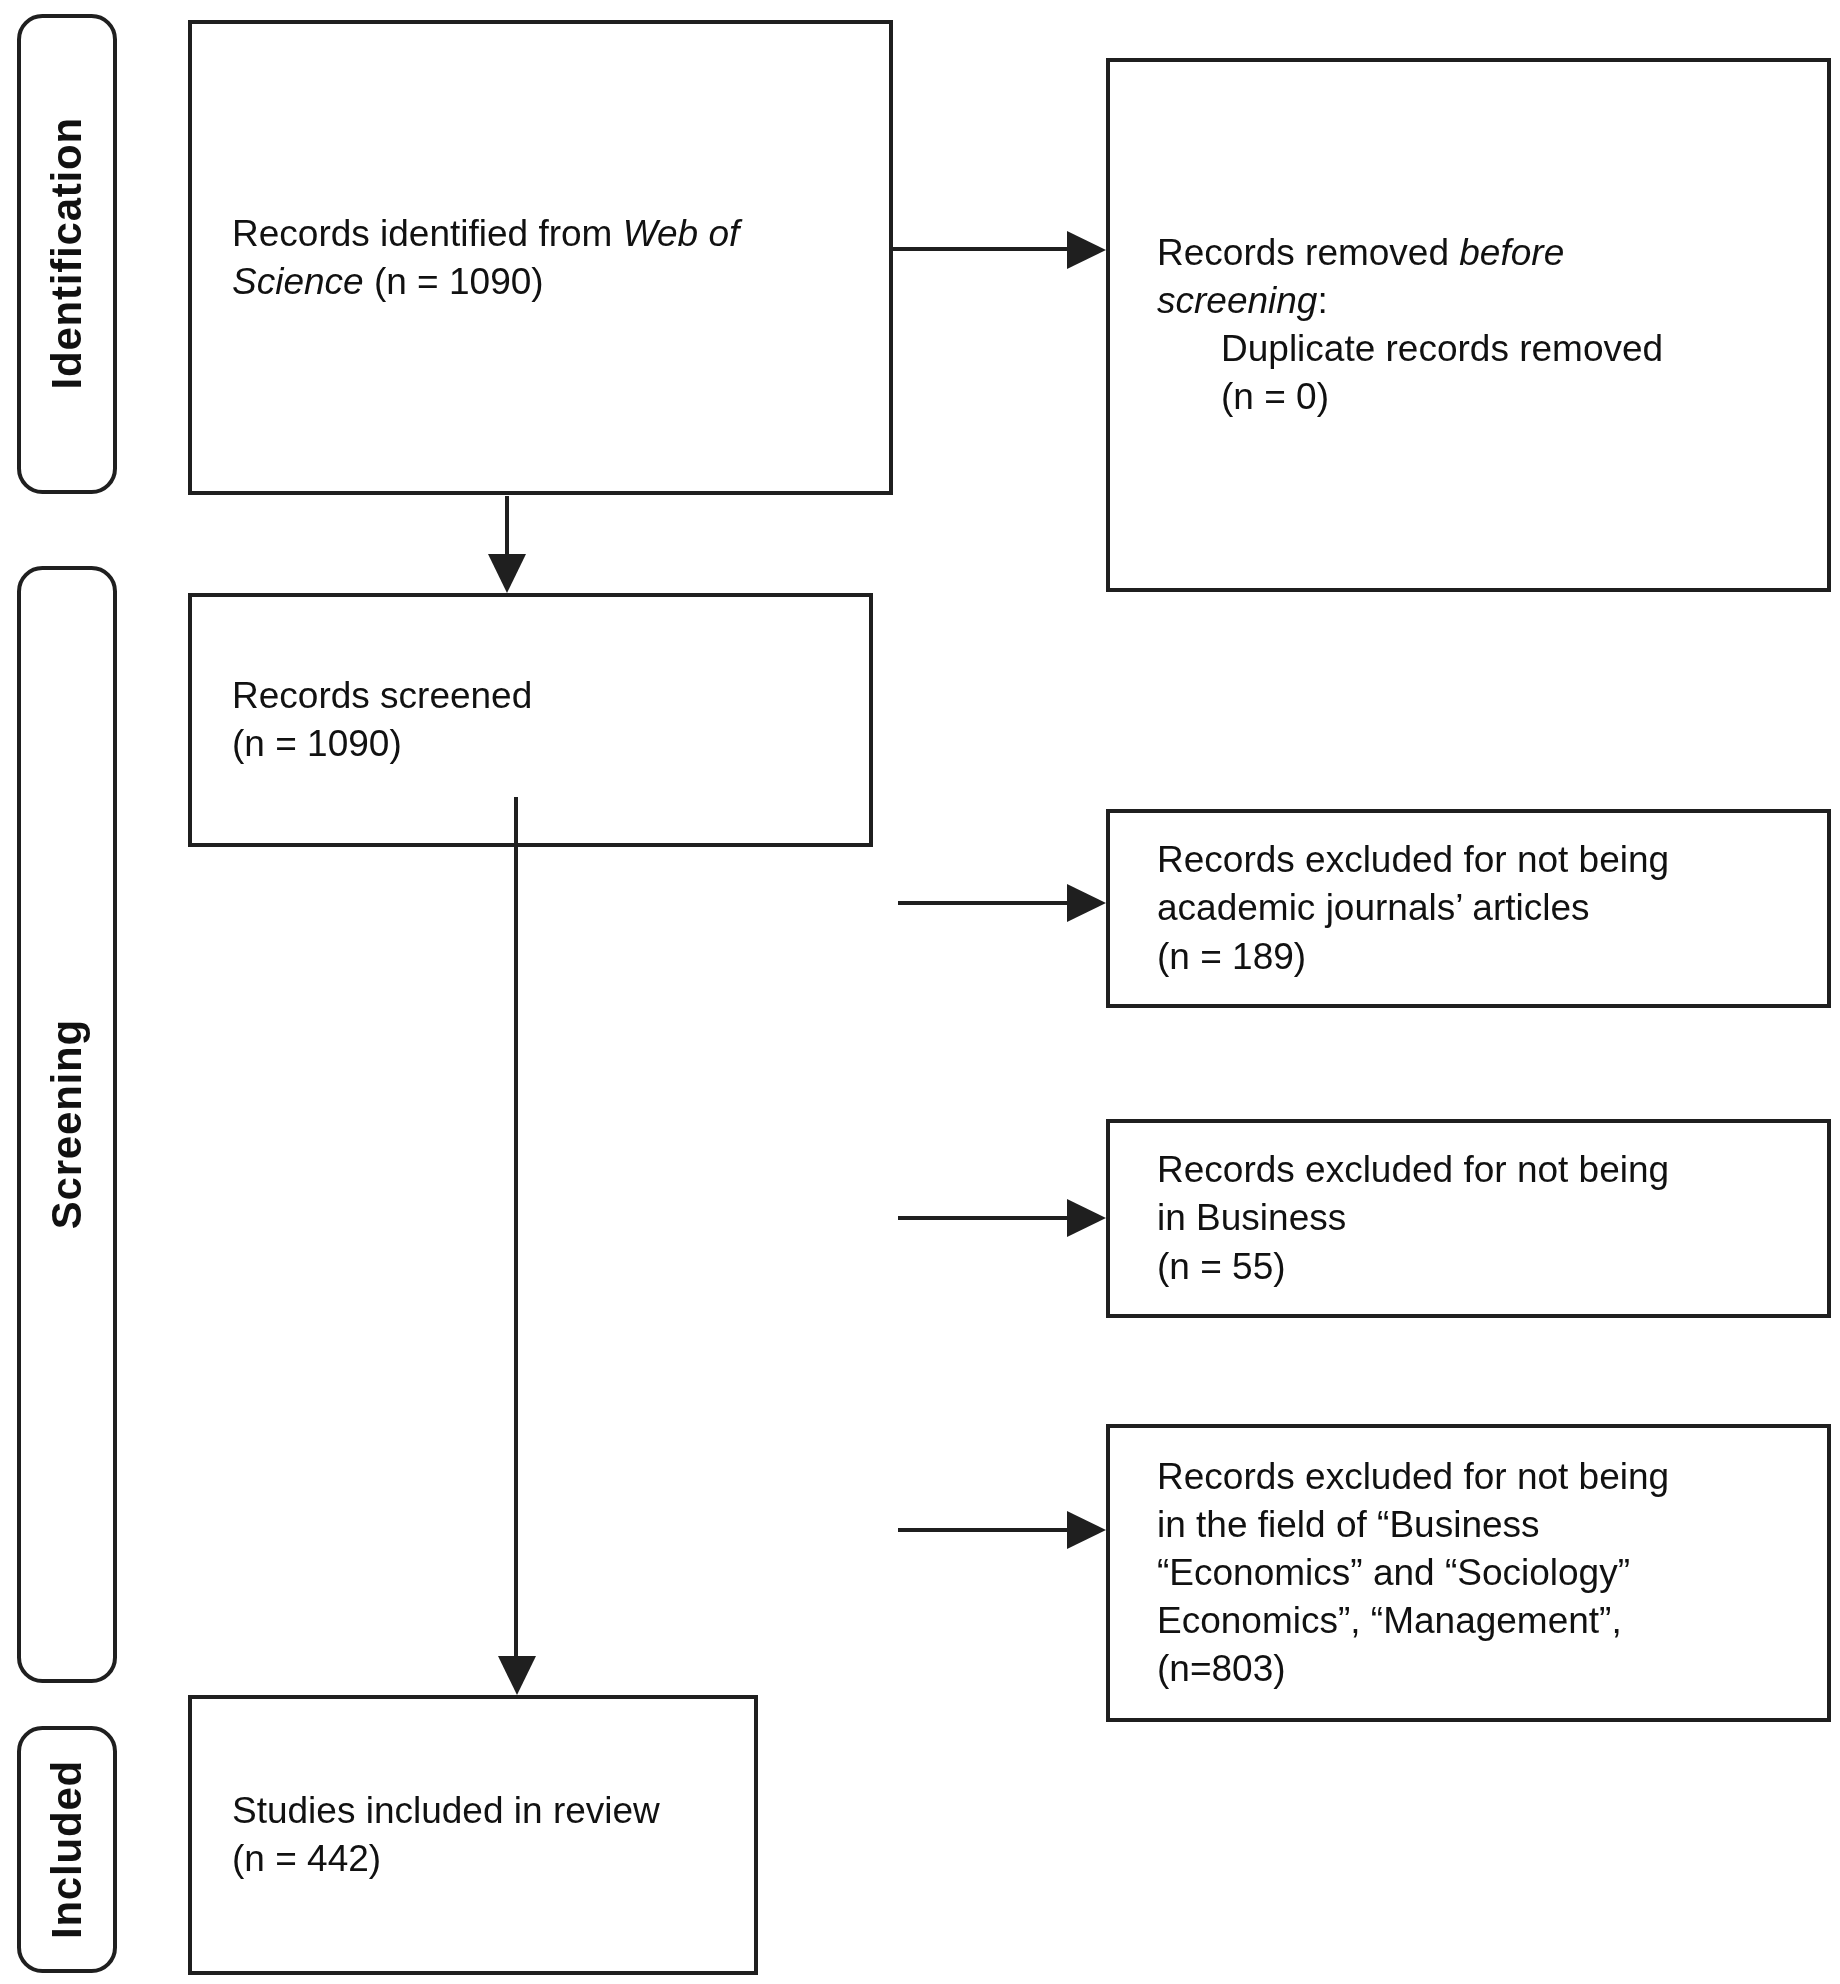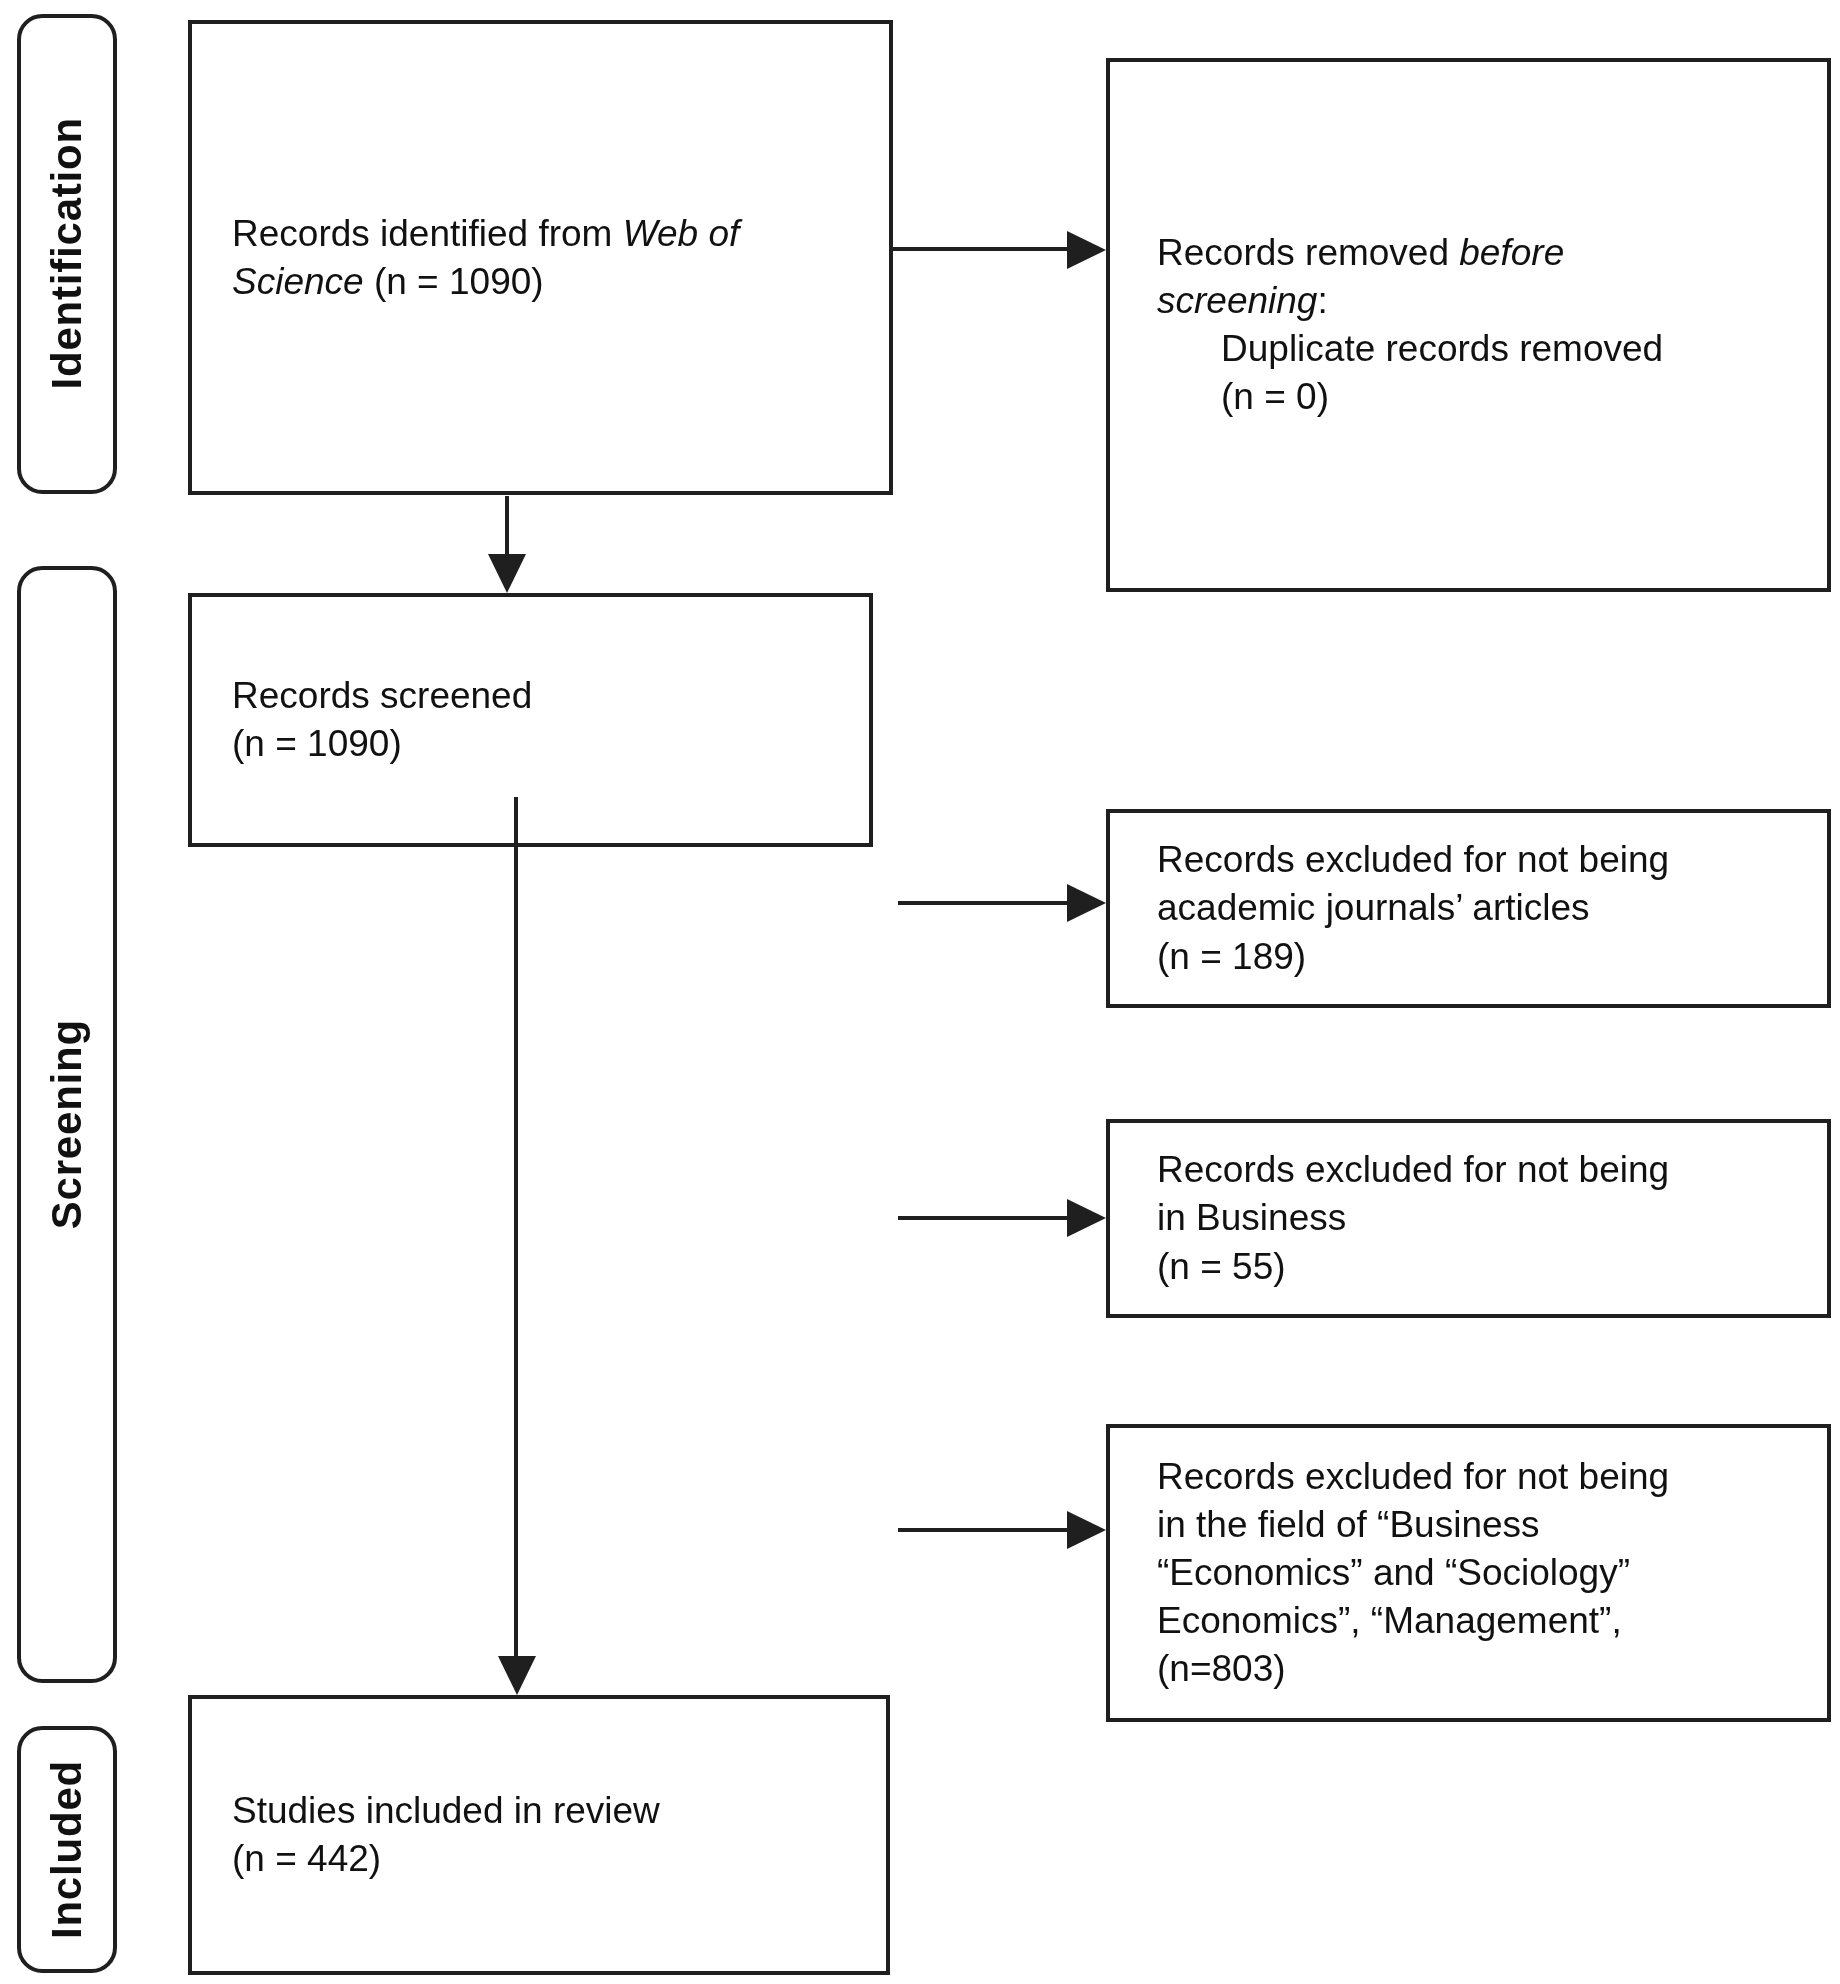--- a/index.html
+++ b/index.html
@@ -122,21 +122,21 @@
   <div class="box pad-b" style="left:1106px; top:1424px; width:725px; height:298px;">
     <div class="txt">
       <div>Records excluded for not being</div>
       <div>in the field of “Business</div>
       <div>“Economics” and “Sociology”</div>
       <div>Economics”, “Management”,</div>
       <div>(n=803)</div>
     </div>
   </div>
 
-  <div class="box pad-a" style="left:188px; top:1695px; width:702px; height:280px;">
+  <div class="box pad-a" style="left:188px; top:1695px; width:570px; height:280px;">
     <div class="txt">
       <div>Studies included in review</div>
       <div>(n = 442)</div>
     </div>
   </div>
 
   <div class="hline" style="left:893px; top:247px; width:174px;"></div>
   <div class="tri-right" style="left:1067px; top:231px;"></div>
 
   <div class="vline" style="left:505px; top:496px; height:58px;"></div>

